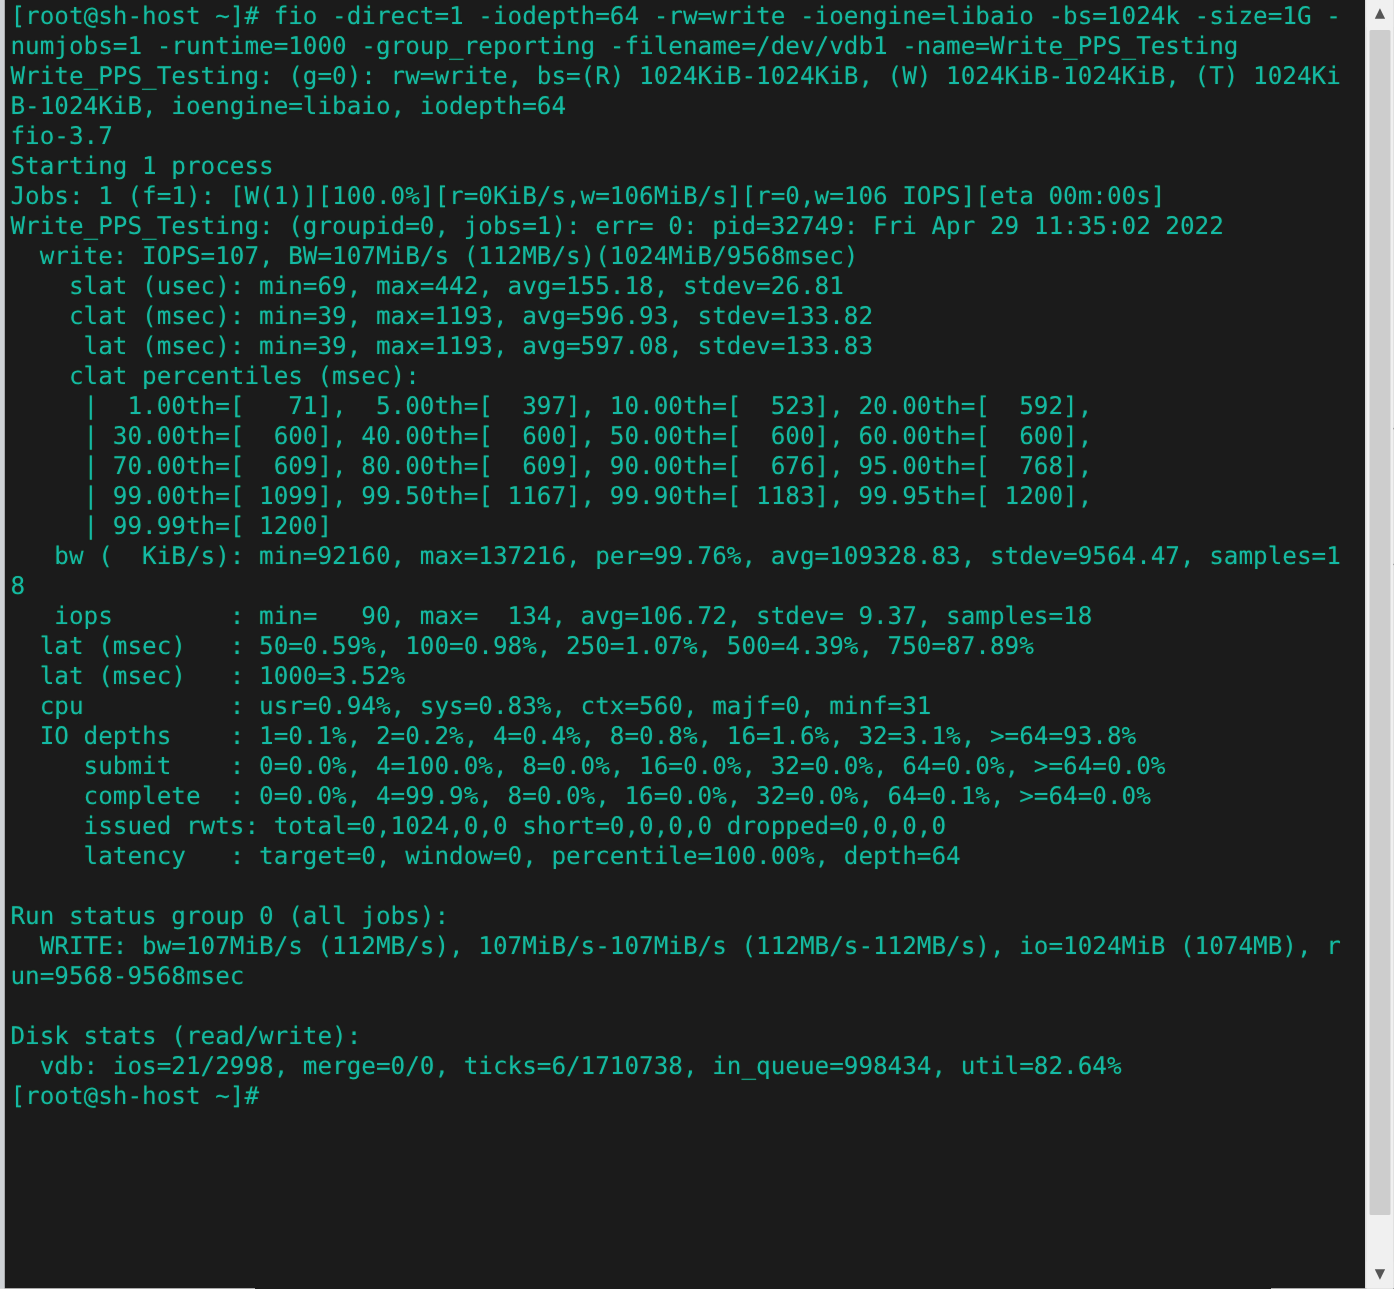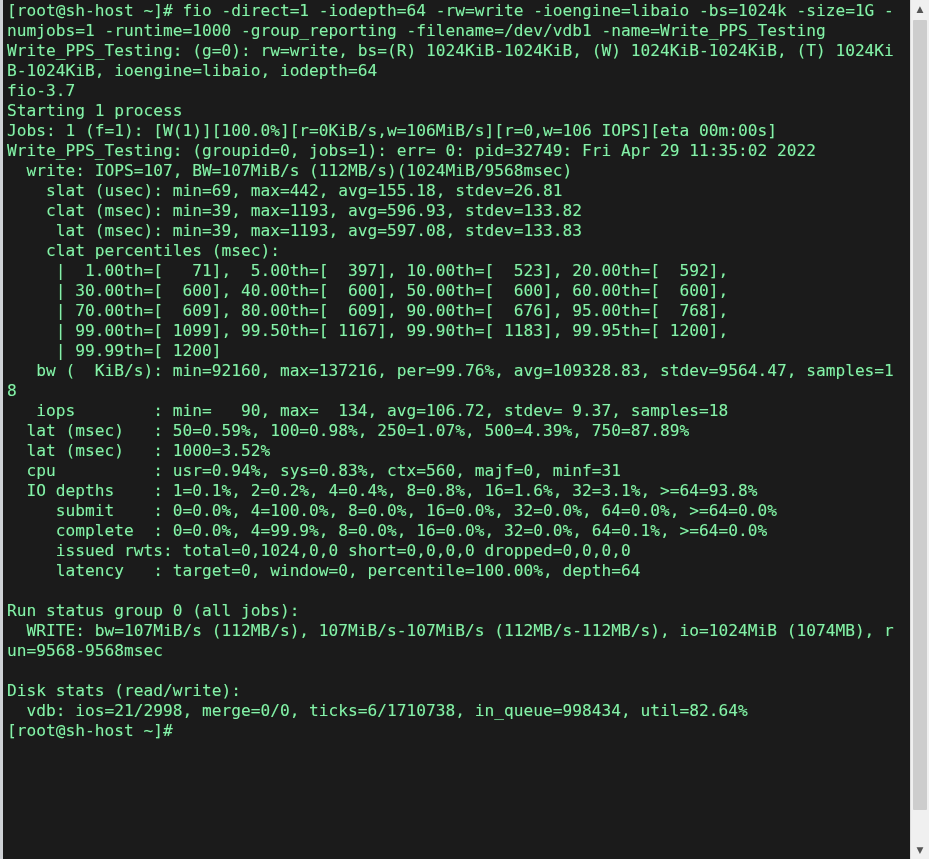--- a/index.html
+++ b/index.html
@@ -81,21 +81,21 @@
   #terminal-text {
     position: absolute;
     left: 4px;
     top: 1px;
     width: 920px;
     margin: 0;
     padding: 0;
     font-family: "DejaVu Sans Mono", "Liberation Mono", monospace;
     font-size: 16.2px;
     line-height: 20px;
-    color: #86efac;
+    color: #14b8a6;
     white-space: pre;
     letter-spacing: 0px;
     text-shadow: 0 0 1px rgba(34,221,34,.35);
   }
   .tline {
     display: block;
     height: 20px;
     white-space: pre;
   }
 

